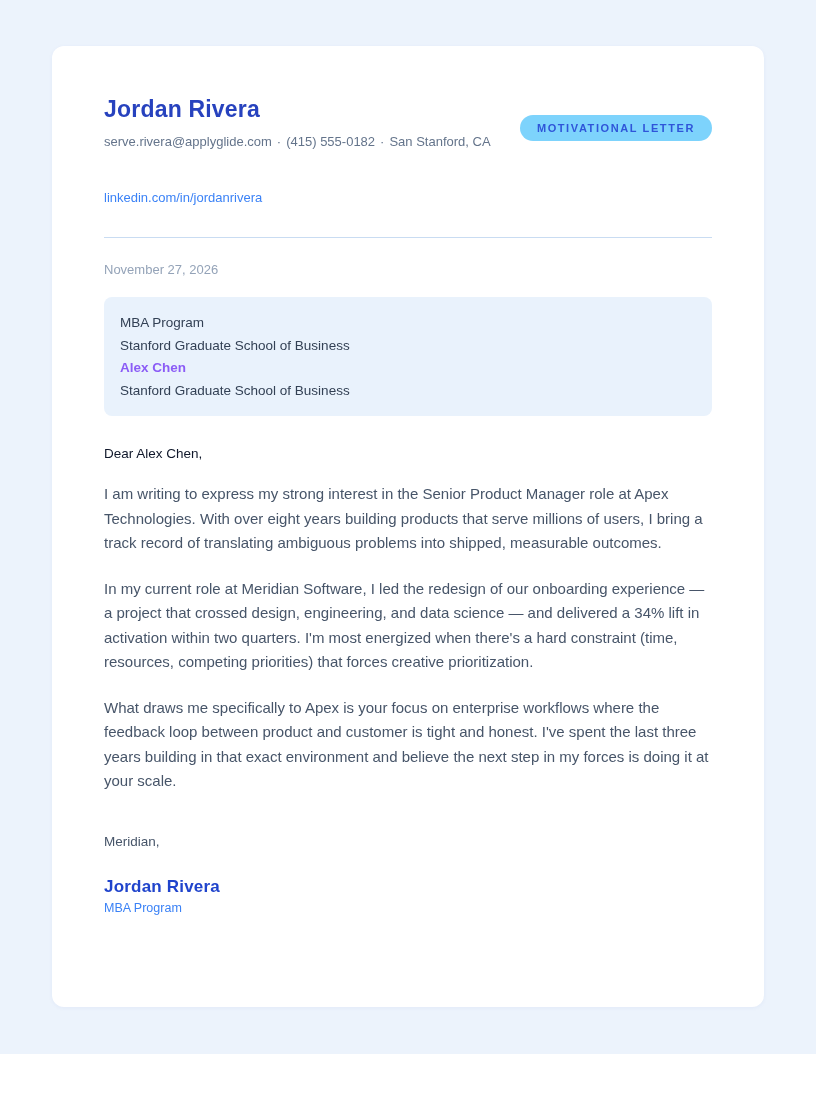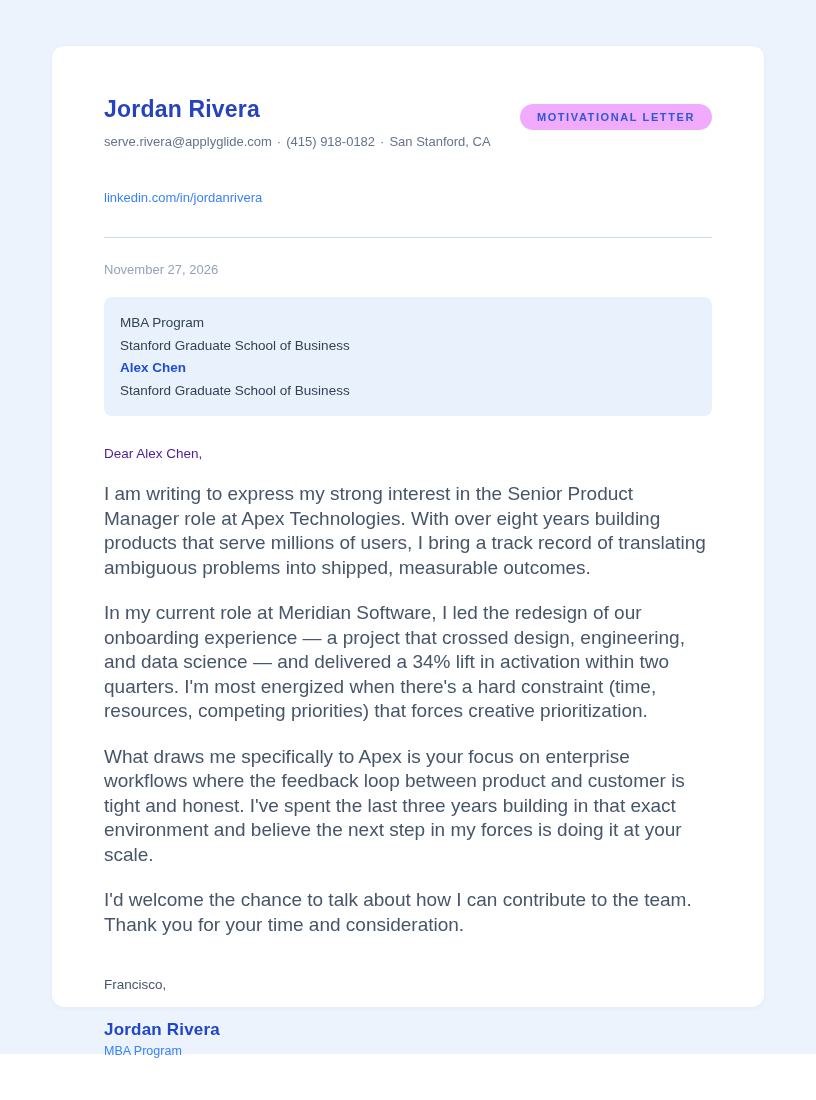--- a/index.html
+++ b/index.html
@@ -55,22 +55,22 @@
   }
   .contact-line .sep { margin: 0 5px; color: #64748b; }
   .linkedin-link {
     font-size: 13px;
     color: #3b82f6;
     text-decoration: none;
     display: inline-block;
     margin-top: 32px;
   }
   .badge {
-    margin-top: 8px;
-    background: #f0abfc;
+    margin-top: 19px;
+    background: #7dd3fc;
     color: #2f55d9;
     font-size: 11px;
     font-weight: 700;
     letter-spacing: 1.6px;
     padding: 7px 17px;
     border-radius: 13px;
     white-space: nowrap;
   }
   .divider {
     border: none;
@@ -88,30 +88,30 @@
     border-radius: 8px;
     padding: 15px 16px 14px 16px;
   }
   .recipient-box .r-line {
     font-size: 13.5px;
     line-height: 22.5px;
     color: #334155;
   }
   .recipient-box .r-name {
     font-weight: 700;
-    color: #1d4ed8;
+    color: #8b5cf6;
   }
   .salutation {
     margin-top: 30px;
     font-size: 13.5px;
-    color: #4c1d95;
+    color: #0f172a;
   }
   .para {
     margin-top: 21px;
-    font-size: 19px;
+    font-size: 15px;
     line-height: 24.5px;
     color: #475569;
     width: 608px;
   }
   .closing {
     margin-top: 40px;
     font-size: 13.5px;
     color: #475569;
   }
   .sig-name {
@@ -134,21 +134,21 @@
 
 <div class="stage">
   <div class="page-bg"></div>
 
   <div class="card">
 
     <div class="header">
       <div>
         <div class="title">Jordan Rivera</div>
         <div class="contact-line">
-          <span>serve.rivera@applyglide.com</span><span class="sep">·</span><span>(415) 918-0182</span><span class="sep">·</span><span>San Stanford, CA</span>
+          <span>serve.rivera@applyglide.com</span><span class="sep">·</span><span>(415) 555-0182</span><span class="sep">·</span><span>San Stanford, CA</span>
         </div>
         <a href="#" class="linkedin-link">linkedin.com/in/jordanrivera</a>
       </div>
       <div class="badge">MOTIVATIONAL LETTER</div>
     </div>
 
     <hr class="divider">
 
     <div class="date">November 27, 2026</div>
 
@@ -157,21 +157,20 @@
       <div class="r-line">Stanford Graduate School of Business</div>
       <div class="r-line r-name">Alex Chen</div>
       <div class="r-line">Stanford Graduate School of Business</div>
     </div>
 
     <div class="salutation">Dear Alex Chen,</div>
 
     <p class="para">I am writing to express my strong interest in the Senior Product Manager role at Apex Technologies. With over eight years building products that serve millions of users, I bring a track record of translating ambiguous problems into shipped, measurable outcomes.</p>
     <p class="para">In my current role at Meridian Software, I led the redesign of our onboarding experience — a project that crossed design, engineering, and data science — and delivered a 34% lift in activation within two quarters. I'm most energized when there's a hard constraint (time, resources, competing priorities) that forces creative prioritization.</p>
     <p class="para">What draws me specifically to Apex is your focus on enterprise workflows where the feedback loop between product and customer is tight and honest. I've spent the last three years building in that exact environment and believe the next step in my forces is doing it at your scale.</p>
-    <p class="para">I'd welcome the chance to talk about how I can contribute to the team. Thank you for your time and consideration.</p>
 
-    <div class="closing">Francisco,</div>
+    <div class="closing">Meridian,</div>
 
     <div class="sig-name">Jordan Rivera</div>
     <a href="#" class="sig-role">MBA Program</a>
 
   </div>
 </div>
 
 </body></html>

